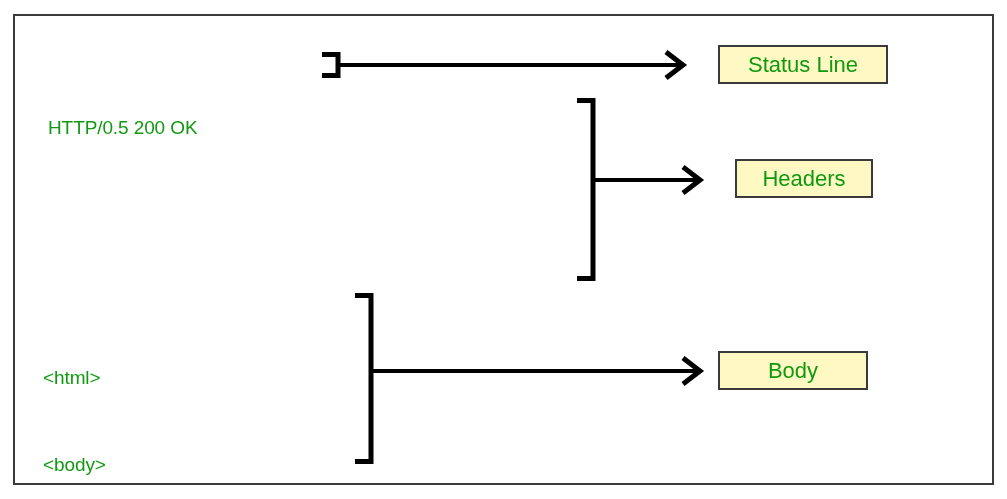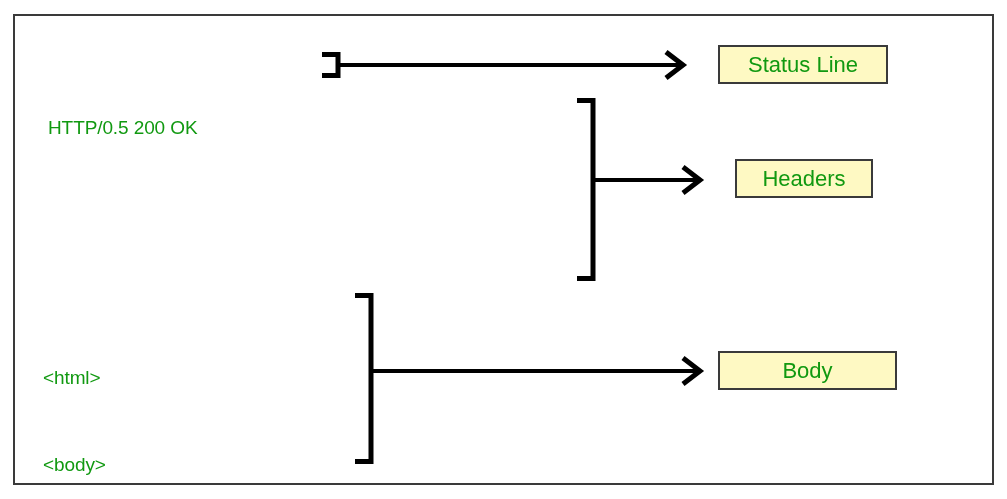--- a/index.html
+++ b/index.html
@@ -86,21 +86,21 @@
   #box-headers {
     left: 718px;
     top: 159px;
     width: 138px;
     height: 39px;
     margin-left: 17px;
   }
   #box-body {
     left: 718px;
     top: 351px;
-    width: 179px;
+    width: 150px;
     height: 39px;
   }
 
   
   #connectors {
     position: absolute;
     left: 0;
     top: 0;
     width: 1007px;
     height: 499px;

